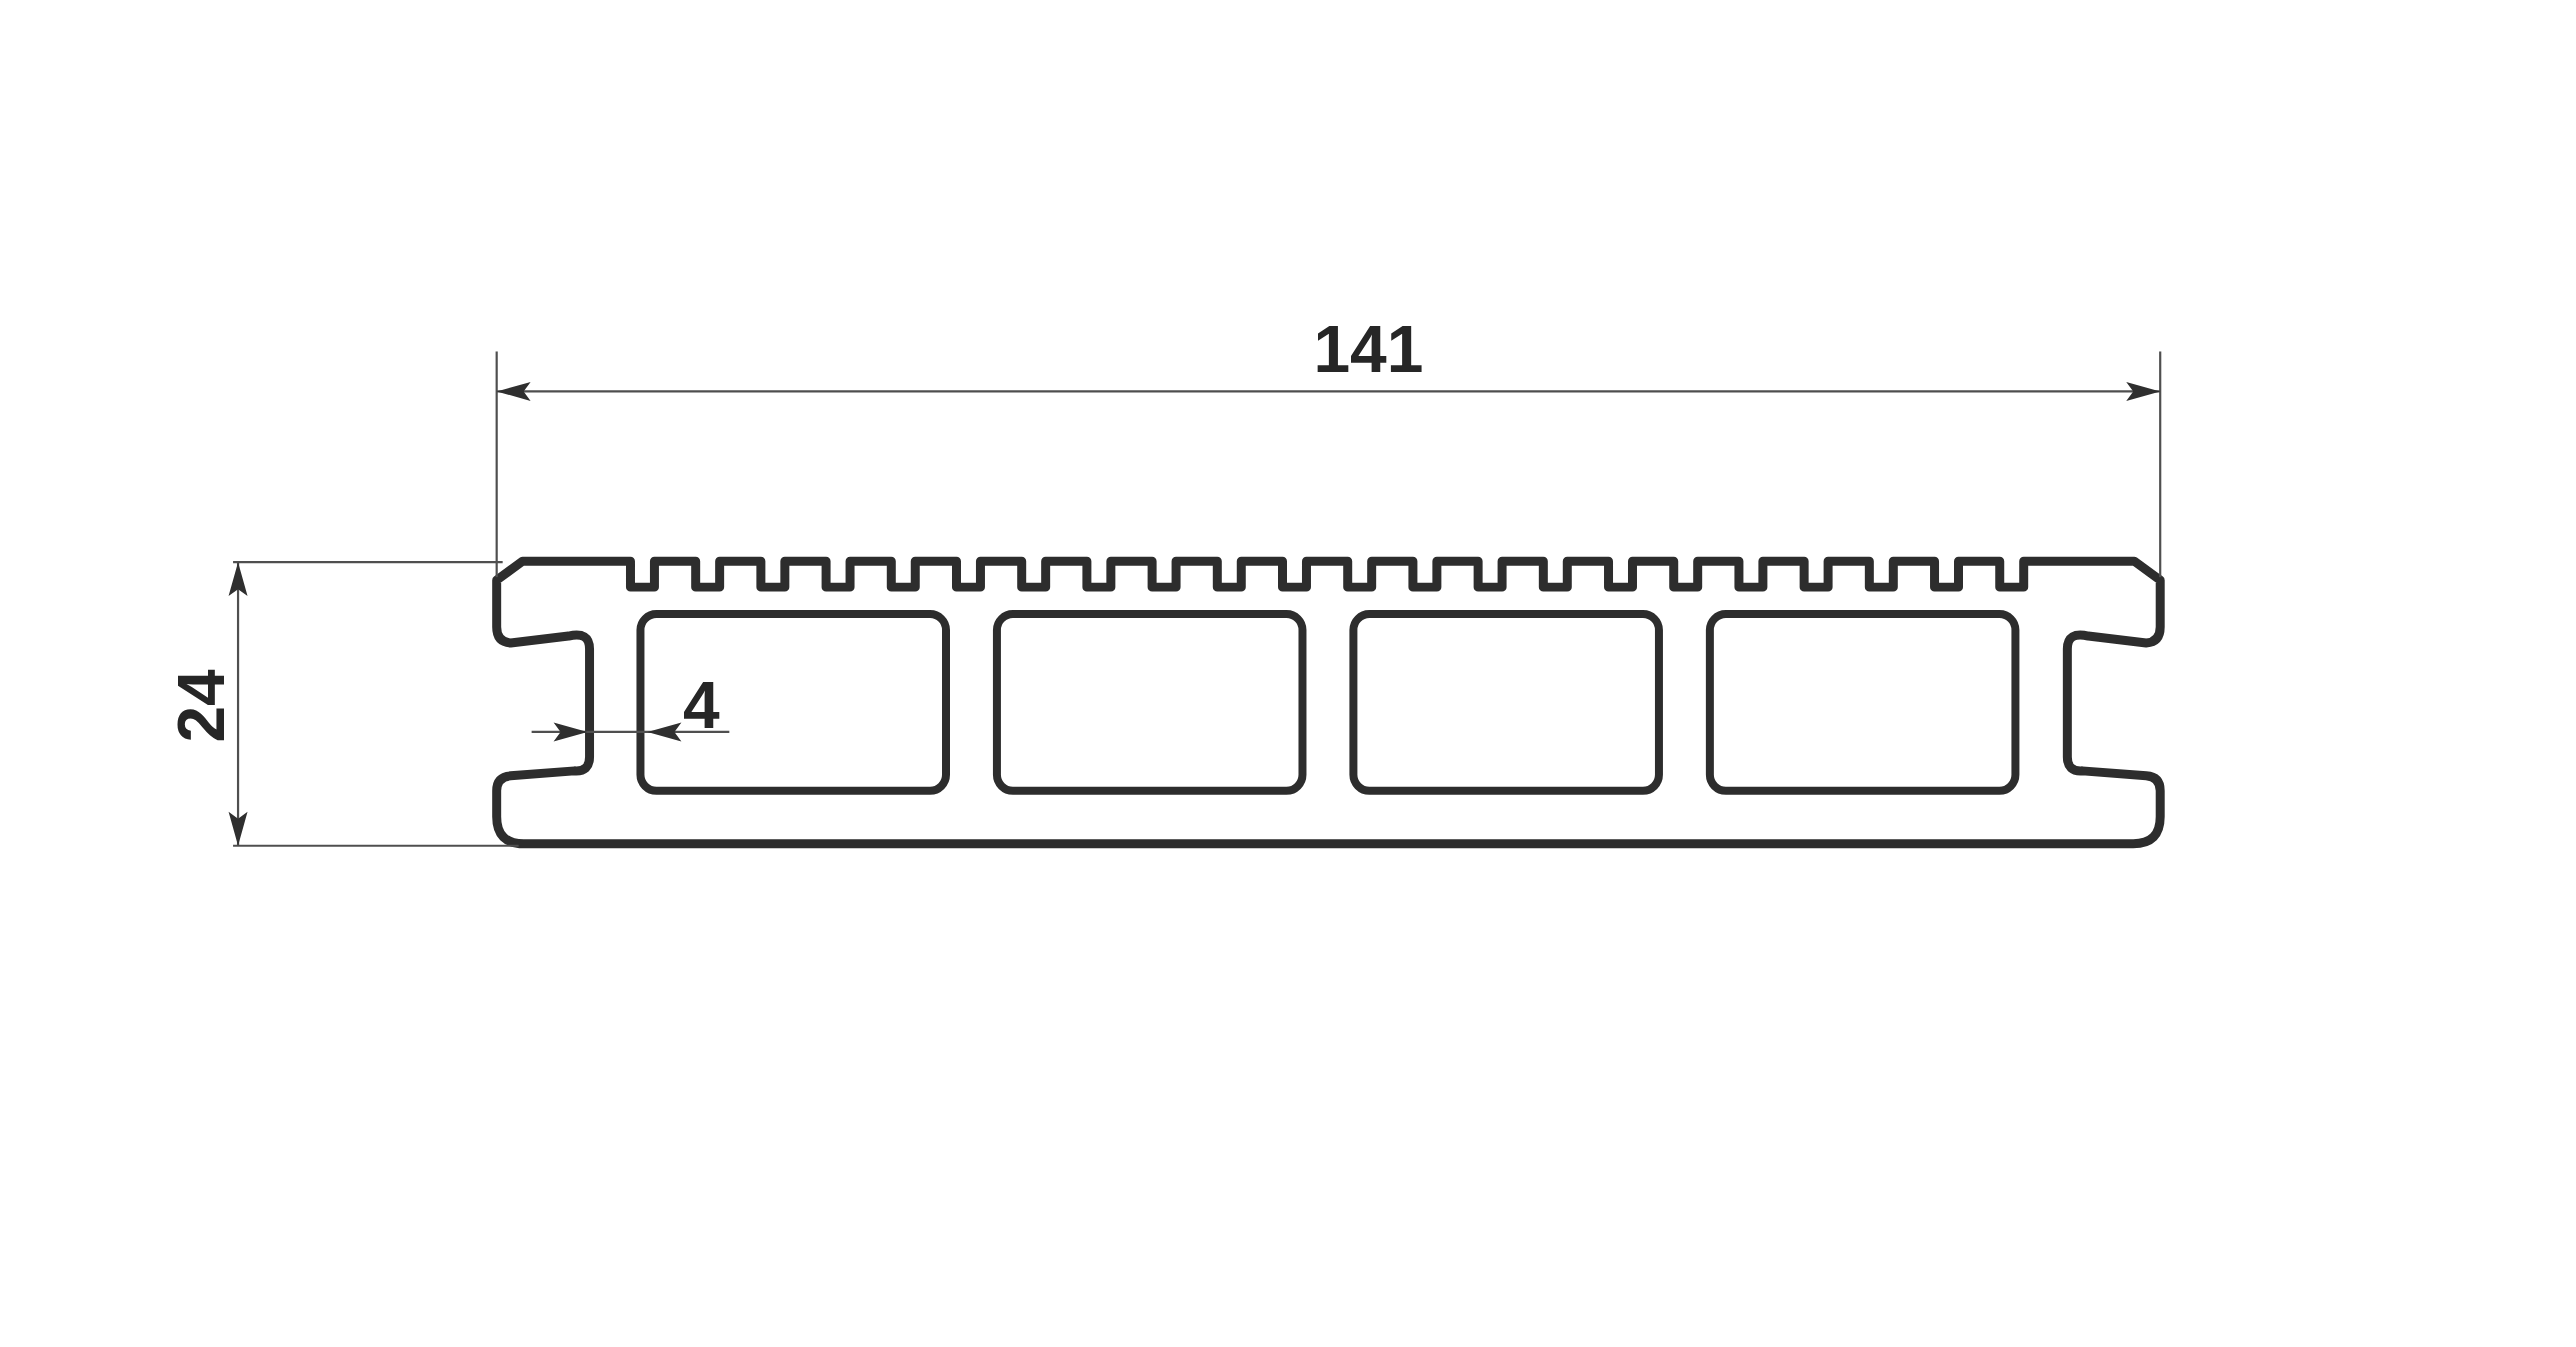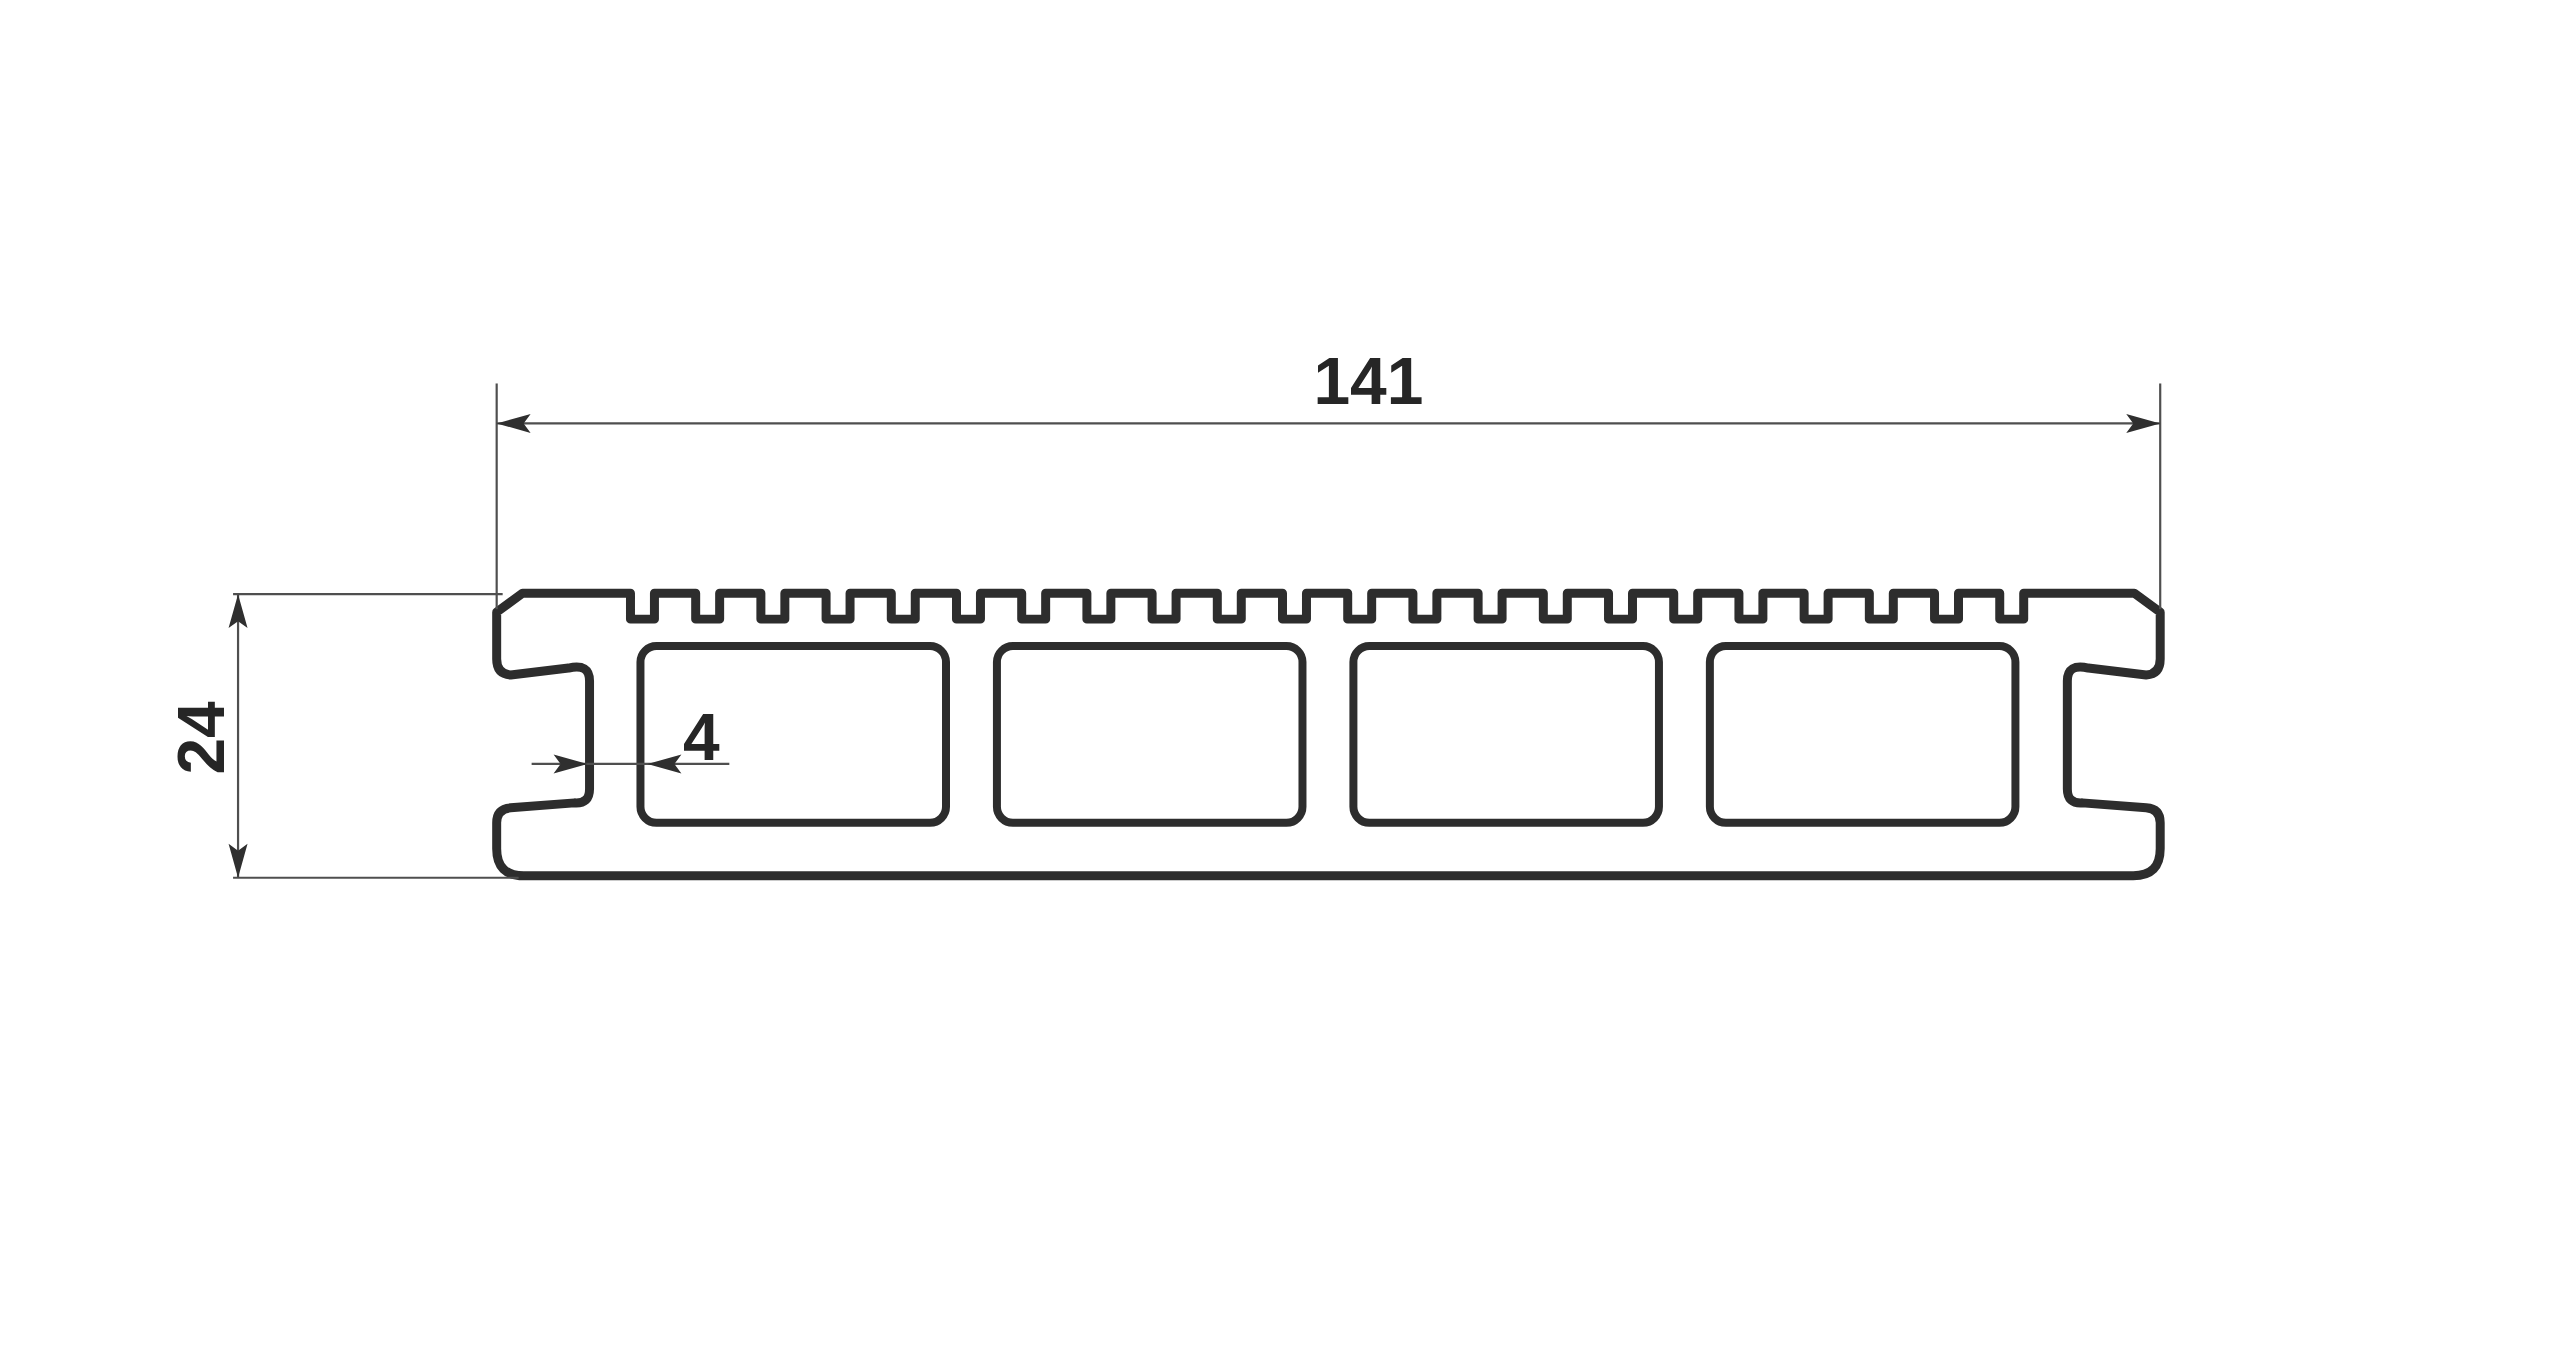--- a/index.html
+++ b/index.html
@@ -3,21 +3,20 @@
 <meta charset="utf-8">
 <style>
   html, body { margin: 0; padding: 0; background: #ffffff; }
   .canvas {
     position: relative;
     width: 2576px;
     height: 973px;
     background: #ffffff;
     overflow: hidden;
     font-family: "Liberation Sans", sans-serif;
-    margin-top: 32px;
   }
   svg { display: block; }
   .profile-stroke {
     fill: #ffffff;
     stroke: #2d2d2d;
     stroke-width: 9;
     stroke-linejoin: round;
   }
   .chamber-stroke {
     fill: #ffffff;

